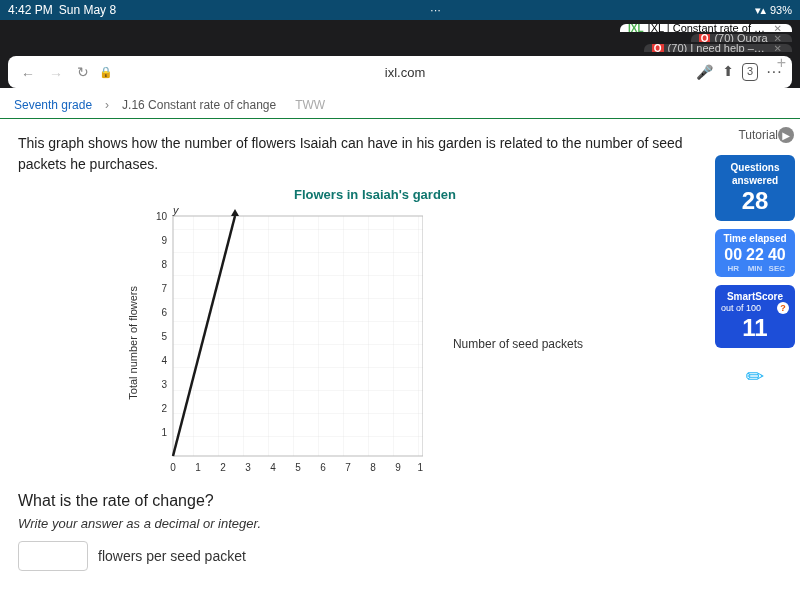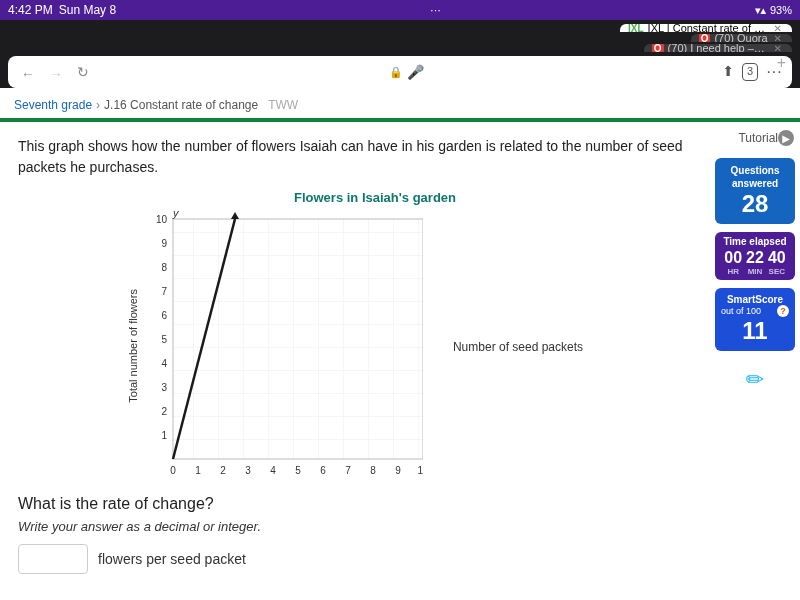--- a/index.html
+++ b/index.html
@@ -1,20 +1,20 @@
 <!DOCTYPE html>
 <html><head>
   <meta charset="utf-8">
   <style>
     * { margin: 0; padding: 0; box-sizing: border-box; }
     body { font-family: -apple-system, BlinkMacSystemFont, 'Segoe UI', sans-serif; background: #fff; width: 800px; height: 600px; overflow: hidden; }
 
     
     .status-bar {
-      background: #4c1d95;
+      background: #0c4a6e;
       color: #fff;
       font-size: 12px;
       padding: 0 8px;
       display: flex;
       align-items: center;
       justify-content: space-between;
       height: 20px;
       gap: 24px;
     }
     .status-bar-left { display: flex; align-items: center; gap: 6px; }
@@ -82,22 +82,22 @@
     
     .page { display: flex; flex-direction: column; height: calc(600px - 20px - 70px); background: #fff; }
 
     
     .breadcrumb {
       padding: 6px 14px;
       font-size: 12px;
       color: #555;
       display: flex;
       align-items: flex-start;
-      gap: 4px;
-      border-bottom: 4px solid #15803d;
+      gap: 13px;
+      border-bottom: 1px solid #15803d;
     }
     .breadcrumb a { color: #1565c0; text-decoration: none; }
     .breadcrumb-sep { color: #888; }
 
     
     .main-layout {
       display: flex;
       flex: 1;
       overflow: hidden;
     }
@@ -132,21 +132,21 @@
       color: #fff;
       border-radius: 6px;
       width: 80px;
       text-align: center;
       padding: 6px 4px;
     }
     .stat-box-label { font-size: 10px; font-weight: bold; line-height: 1.3; }
     .stat-box-value { font-size: 24px; font-weight: bold; }
 
     .time-box {
-      background: #4c1d95;
+      background: #3b82f6;
       color: #fff;
       border-radius: 6px;
       width: 80px;
       padding: 4px;
       text-align: center;
     }
     .time-box-label { font-size: 10px; font-weight: bold; }
     .time-digits {
       display: flex;
       justify-content: center;
@@ -263,20 +263,21 @@
     </div>
     <span class="tab-new">+</span>
   </div>
 
   <div class="address-bar">
     <span class="nav-btn">←</span>
     <span class="nav-btn" style="color:#ccc;">→</span>
     <span class="nav-btn">↻</span>
     <div style="flex:1;display:flex;align-items:center;justify-content:center;gap:4px;">
       <span class="lock-icon">🔒</span>
+      <span class="address-text">ixl.com</span>
       <span style="color:#555;font-size:14px;">🎤</span>
     </div>
     <div class="address-bar-right">
       <span style="font-size:14px;">⬆</span>
       <span style="border:1.5px solid #555;border-radius:4px;font-size:11px;padding:1px 4px;">3</span>
       <span style="font-size:16px;">···</span>
     </div>
   </div>
 </div>
 

